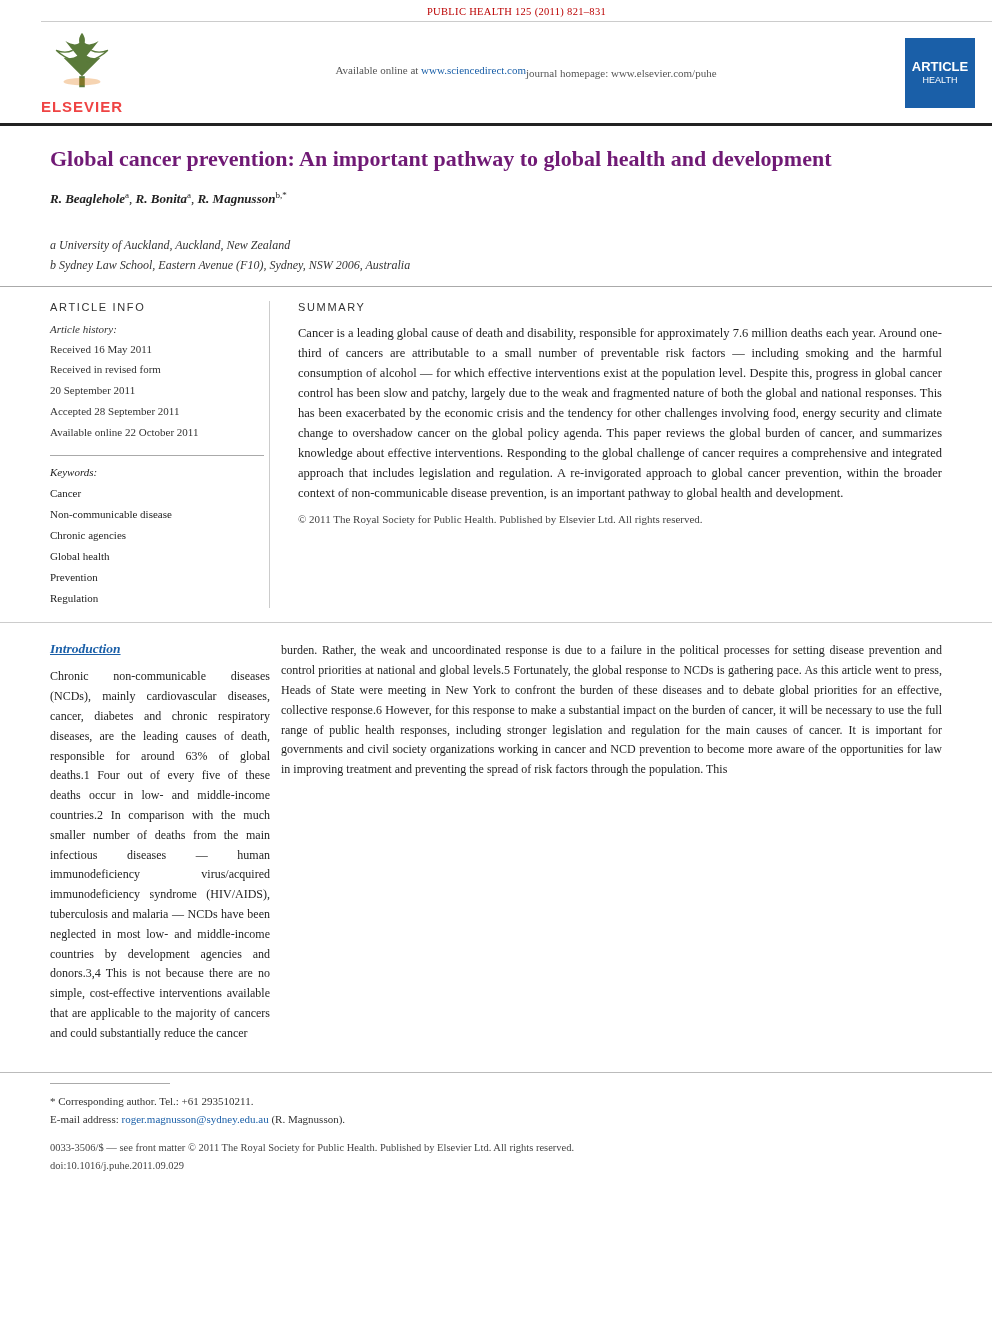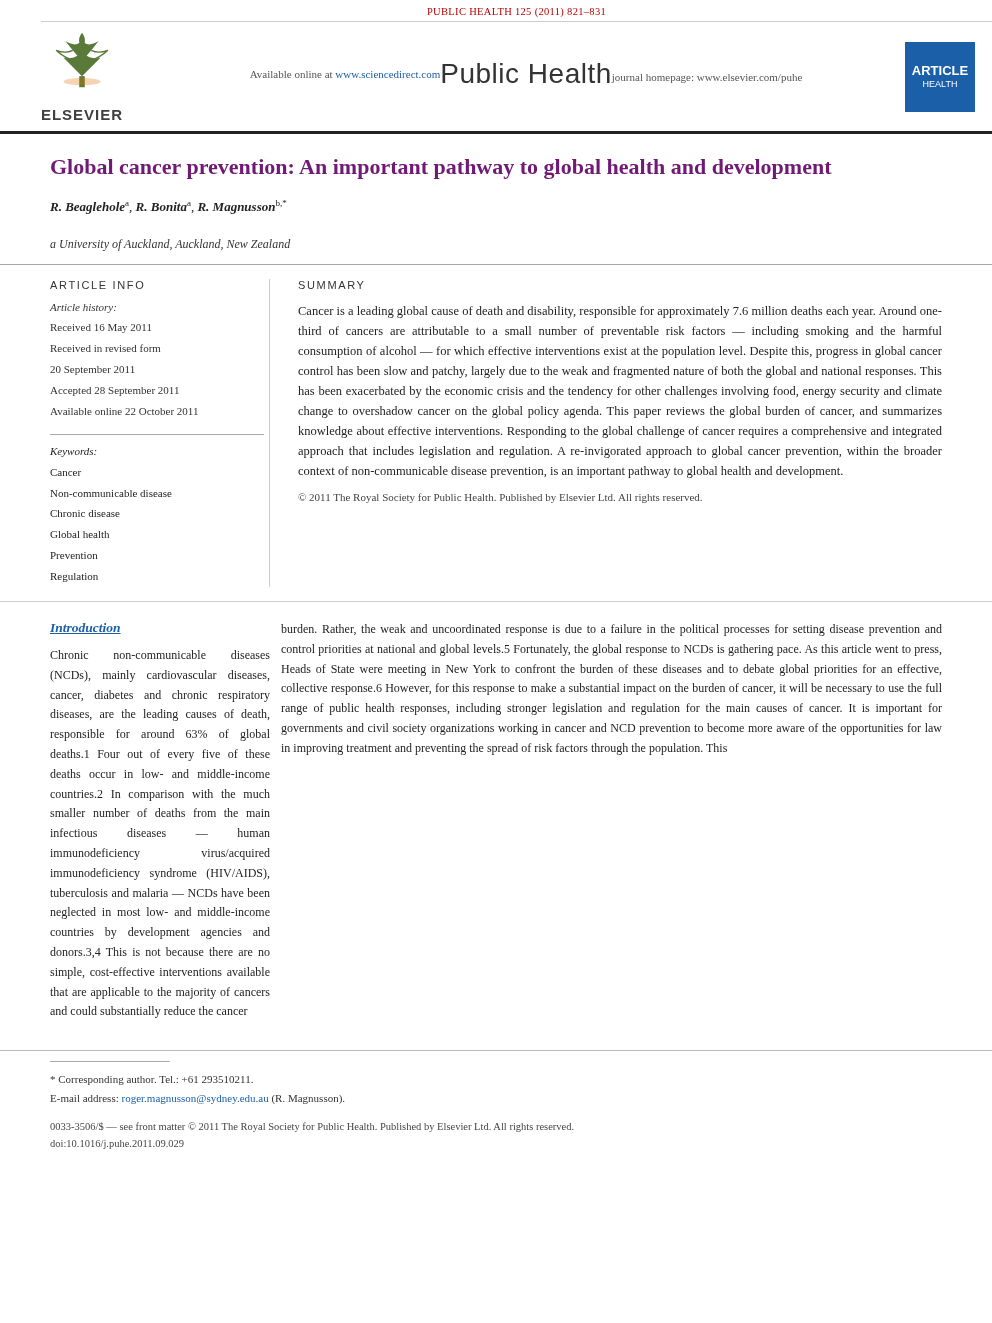--- a/index.html
+++ b/index.html
@@ -45,23 +45,23 @@
       align-items: center;
     }
     .elsevier-tree {
       width: 80px;
       height: 60px;
     }
     .elsevier-text {
       font-family: Arial, sans-serif;
       font-size: 15px;
       font-weight: bold;
-      color: #404040;
+      color: #ef4444;
       letter-spacing: 1px;
-      margin-top: 16px;
+      margin-top: 8px;
     }
     .header-center {
       flex: 1;
       display: flex;
       flex-direction: row;
       align-items: center;
       justify-content: center;
     }
     .available-online {
       font-size: 11px;
@@ -124,21 +124,21 @@
     }
     .article-main-title {
       font-size: 22px;
       font-weight: bold;
       line-height: 1.35;
       color: #701a75;
       margin-bottom: 14px;
     }
     .article-authors {
       font-size: 13px;
-      margin-bottom: 16px;
+      margin-bottom: 25px;
       line-height: 1.6;
     }
     .author-name {
       font-weight: bold;
       font-style: italic;
     }
     .author-super {
       font-size: 9px;
       vertical-align: super;
     }
@@ -305,41 +305,41 @@
       </svg>
       <div class="elsevier-text">ELSEVIER</div>
     </div>
   </div>
 
   <div class="header-center">
     <div class="available-online">
       <span>Available online at</span>
       <a>www.sciencedirect.com</a>
     </div>
-    <div class="journal-title">Public Health</div>
     <div class="journal-homepage">journal homepage: www.elsevier.com/puhe</div>
   </div>
 
   <div class="header-right">
     <div class="ph-badge">
       <span class="ph-badge-text">ARTICLE</span>
       <span class="ph-badge-sub">HEALTH</span>
     </div>
   </div>
 </div>
 
 <div class="article-title-section">
   <div class="article-main-title">Global cancer prevention: An important pathway to global health and development</div>
   <div class="article-authors">
     <span class="author-name">R. Beaglehole</span><span class="author-super">a</span>,
     <span class="author-name">R. Bonita</span><span class="author-super">a</span>,
     <span class="author-name">R. Magnusson</span><span class="author-super">b,*</span>
   </div>
   <div class="affiliations">
     <div>a University of Auckland, Auckland, New Zealand</div>
+    <div>b Sydney Law School, Eastern Avenue (F10), Sydney, NSW 2006, Australia</div>
   </div>
 </div>
 
 <div class="two-col-section">
 
   <div class="article-info-col">
     <div class="col-header">ARTICLE INFO</div>
 
     <div class="info-subsection-title">Article history:</div>
     <div class="info-dates">
@@ -349,21 +349,21 @@
       <span class="info-date-row">Accepted 28 September 2011</span>
       <span class="info-date-row">Available online 22 October 2011</span>
     </div>
 
     <hr class="divider-line">
 
     <div class="keywords-title">Keywords:</div>
     <div>
       <span class="keyword-item">Cancer</span>
       <span class="keyword-item">Non-communicable disease</span>
-      <span class="keyword-item">Chronic disease</span>
+      <span class="keyword-item">Chronic agencies</span>
       <span class="keyword-item">Global health</span>
       <span class="keyword-item">Prevention</span>
       <span class="keyword-item">Regulation</span>
     </div>
   </div>
 
   <div class="summary-col">
     <div class="col-header">SUMMARY</div>
     <div class="summary-text">
       <p>Cancer is a leading global cause of death and disability, responsible for approximately 7.6 million deaths each year. Around one-third of cancers are attributable to a small number of preventable risk factors — including smoking and the harmful consumption of alcohol — for which effective interventions exist at the population level. Despite this, progress in global cancer control has been slow and patchy, largely due to the weak and fragmented nature of both the global and national responses. This has been exacerbated by the economic crisis and the tendency for other challenges involving food, energy security and climate change to overshadow cancer on the global policy agenda. This paper reviews the global burden of cancer, and summarizes knowledge about effective interventions. Responding to the global challenge of cancer requires a comprehensive and integrated approach that includes legislation and regulation. A re-invigorated approach to global cancer prevention, within the broader context of non-communicable disease prevention, is an important pathway to global health and development.</p>

